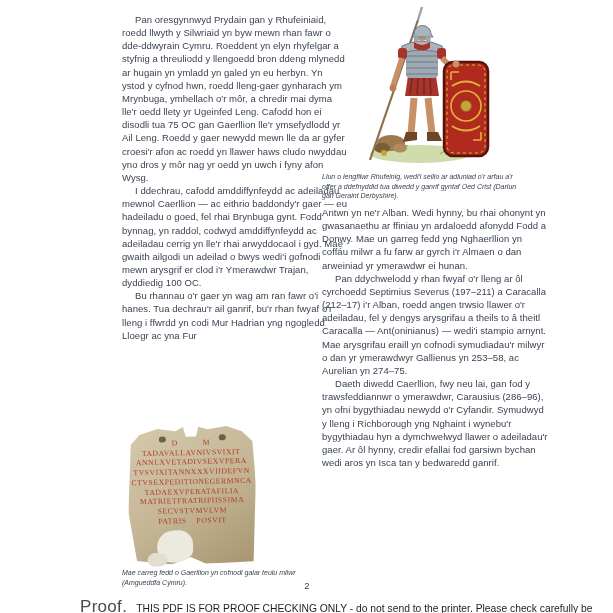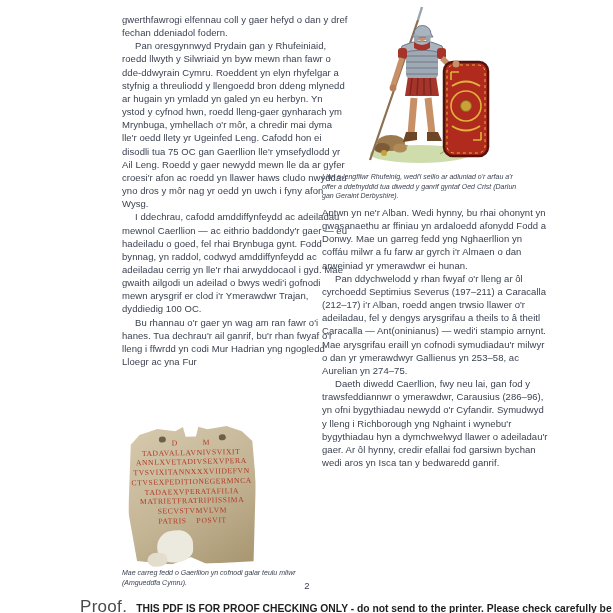--- a/index.html
+++ b/index.html
@@ -53,29 +53,28 @@
   
   #page-number{
     position:absolute; left:296px; top:580px; width:22px; text-align:center;
     font-size:9.5px; color:#3b4251;
   }
   #footer{
     position:absolute; left:80px; top:597px; width:530px; white-space:nowrap;
     display:flex; align-items:baseline; gap:9px;
   }
   #proof-label{font-size:17px; color:#4a4a4a; letter-spacing:.3px;}
-  #proof-message{font-size:10.3px; font-weight:bold; color:#1e1e1e;}
+  #proof-message{font-size:10.3px; font-weight:normal; color:#1e1e1e;}
 </style>
 </head>
 <body>
 
 <div class="page">
 
   <div id="left-text" class="textcol">
-    <p>gwerthfawrogi elfennau coll y gaer hefyd o dan y dref fechan ddeniadol fodern.</p>
     <p class="indent">Pan oresgynnwyd Prydain gan y Rhufeiniaid, roedd llwyth y Silwriaid yn byw mewn rhan fawr o dde-ddwyrain Cymru. Roeddent yn elyn rhyfelgar a styfnig a threuliodd y llengoedd bron ddeng mlynedd ar hugain yn ymladd yn galed yn eu herbyn. Yn ystod y cyfnod hwn, roedd lleng-gaer gynharach ym Mrynbuga, ymhellach o'r môr, a chredir mai dyma lle'r oedd llety yr Ugeinfed Leng. Cafodd hon ei disodli tua 75 OC gan Gaerllion lle'r ymsefydlodd yr Ail Leng. Roedd y gaer newydd mewn lle da ar gyfer croesi'r afon ac roedd yn llawer haws cludo nwyddau yno dros y môr nag yr oedd yn uwch i fyny afon Wysg.</p>
     <p class="indent">I ddechrau, cafodd amddiffynfeydd ac adeiladau mewnol Caerllion — ac eithrio baddondy'r gaer — eu hadeiladu o goed, fel rhai Brynbuga gynt. Fodd bynnag, yn raddol, codwyd amddiffynfeydd ac adeiladau cerrig yn lle'r rhai arwyddocaol i gyd. Mae gwaith ailgodi un adeilad o bwys wedi'i gofnodi mewn arysgrif er clod i'r Ymerawdwr Trajan, dyddiedig 100 OC.</p>
     <p class="indent">Bu rhannau o'r gaer yn wag am ran fawr o'i hanes. Tua dechrau'r ail ganrif, bu'r rhan fwyaf o'r lleng i ffwrdd yn codi Mur Hadrian yng ngogledd Lloegr ac yna Fur</p>
   </div>
 
   <svg id="legionary-svg" viewBox="0 0 152 166" width="152" height="166" aria-hidden="true">
     <ellipse cx="72" cy="152" rx="50" ry="9" fill="#cfdcab"></ellipse>
     <path d="M30 150 q8 -6 16 -2 q6 -8 14 -4 M92 152 q6 -5 12 -2" stroke="#8ba05e" fill="none" stroke-width="1"></path>
     <g>
       <ellipse cx="43" cy="141" rx="14" ry="8" fill="#9c7a4e"></ellipse>

